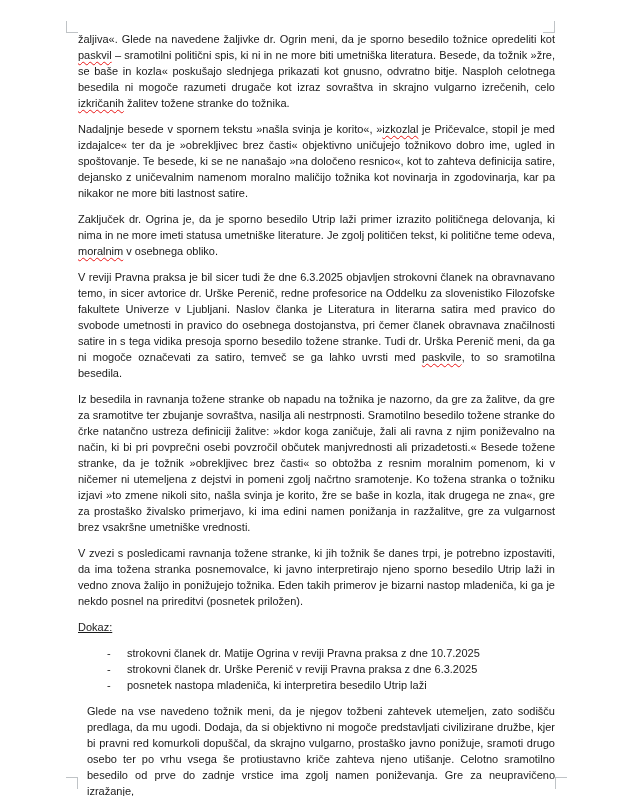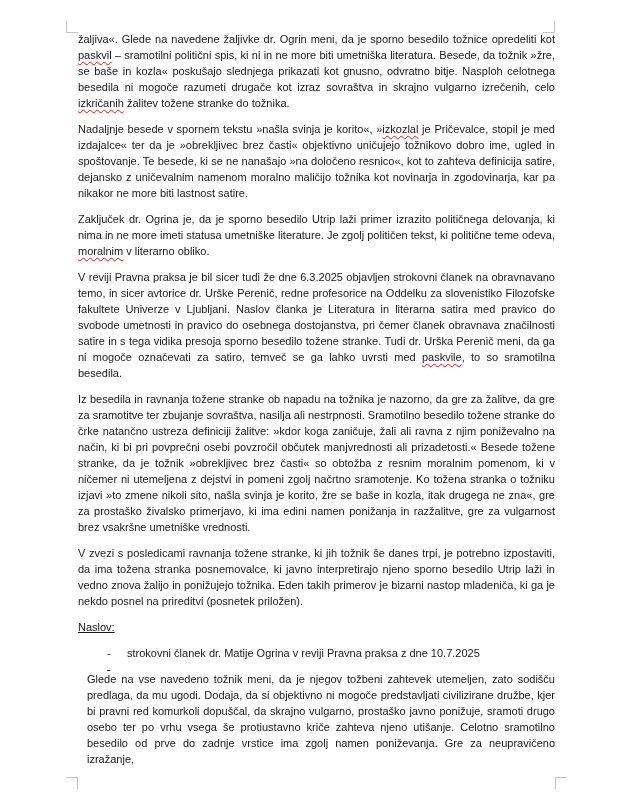--- a/index.html
+++ b/index.html
@@ -62,25 +62,25 @@
 <body>
 
 <div class="page">
   <div class="mark mark-tl"></div>
   <div class="mark mark-tr"></div>
   <div class="mark mark-bl"></div>
   <div class="mark mark-br"></div>
   <div class="textcol" id="doc">
       <p><span>žaljiva«. Glede na navedene žaljivke dr. Ogrin meni, da je sporno besedilo tožnice opredeliti kot </span><span class="misspell">paskvil</span><span> – sramotilni politični spis, ki ni in ne more biti umetniška literatura. Besede, da tožnik »žre, se baše in kozla« poskušajo slednjega prikazati kot gnusno, odvratno bitje. Nasploh celotnega besedila ni mogoče razumeti drugače kot izraz sovraštva in skrajno vulgarno izrečenih, celo </span><span class="misspell">izkričanih</span><span> žalitev tožene stranke do tožnika.</span></p>
       <p><span>Nadaljnje besede v spornem tekstu »našla svinja je korito«, »</span><span class="misspell">izkozlal</span><span> je Pričevalce, stopil je med izdajalce« ter da je »obrekljivec brez časti« objektivno uničujejo tožnikovo dobro ime, ugled in spoštovanje. Te besede, ki se ne nanašajo »na določeno resnico«, kot to zahteva definicija satire, dejansko z uničevalnim namenom moralno maličijo tožnika kot novinarja in zgodovinarja, kar pa nikakor ne more biti lastnost satire.</span></p>
-      <p><span>Zaključek dr. Ogrina je, da je sporno besedilo Utrip laži primer izrazito političnega delovanja, ki nima in ne more imeti statusa umetniške literature. Je zgolj političen tekst, ki politične teme odeva, </span><span class="misspell">moralnim</span><span> v literarno obliko.</span></p>
+      <p><span>Zaključek dr. Ogrina je, da je sporno besedilo Utrip laži primer izrazito političnega delovanja, ki nima in ne more imeti statusa umetniške literature. Je zgolj političen tekst, ki politične teme odeva, </span><span class="misspell">moralnim</span><span> v osebnega obliko.</span></p>
       <p><span>V reviji Pravna praksa je bil sicer tudi že dne 6.3.2025 objavljen strokovni članek na obravnavano temo, in sicer avtorice dr. Urške Perenič, redne profesorice na Oddelku za slovenistiko Filozofske fakultete Univerze v Ljubljani. Naslov članka je Literatura in literarna satira med pravico do svobode umetnosti in pravico do osebnega dostojanstva, pri čemer članek obravnava značilnosti satire in s tega vidika presoja sporno besedilo tožene stranke. Tudi dr. Urška Perenič meni, da ga ni mogoče označevati za satiro, temveč se ga lahko uvrsti med </span><span class="misspell">paskvile</span><span>, to so sramotilna besedila.</span></p>
       <p><span>Iz besedila in ravnanja tožene stranke ob napadu na tožnika je nazorno, da gre za žalitve, da gre za sramotitve ter zbujanje sovraštva, nasilja ali nestrpnosti. Sramotilno besedilo tožene stranke do črke natančno ustreza definiciji žalitve: »kdor koga zaničuje, žali ali ravna z njim poniževalno na način, ki bi pri povprečni osebi povzročil občutek manjvrednosti ali prizadetosti.« Besede tožene stranke, da je tožnik »obrekljivec brez časti« so obtožba z resnim moralnim pomenom, ki v ničemer ni utemeljena z dejstvi in pomeni zgolj načrtno sramotenje. Ko tožena stranka o tožniku izjavi »to zmene nikoli sito, našla svinja je korito, žre se baše in kozla, itak drugega ne zna«, gre za prostaško živalsko primerjavo, ki ima edini namen ponižanja in razžalitve, gre za vulgarnost brez vsakršne umetniške vrednosti.</span></p>
       <p><span>V zvezi s posledicami ravnanja tožene stranke, ki jih tožnik še danes trpi, je potrebno izpostaviti, da ima tožena stranka posnemovalce, ki javno interpretirajo njeno sporno besedilo Utrip laži in vedno znova žalijo in ponižujejo tožnika. Eden takih primerov je bizarni nastop mladeniča, ki ga je nekdo posnel na prireditvi (posnetek priložen).</span></p>
-      <p><span class="u">Naslov:</span></p>
+      <p><span class="u">Dokaz:</span></p>
       <div class="list">
         <div class="list-item"><span class="dash">-</span><span>strokovni članek dr. Matije Ogrina v reviji Pravna praksa z dne 10.7.2025</span></div>
-        <div class="list-item"><span class="dash">-</span></div>
-        <div class="list-item"><span class="dash">-</span></div>
+        <div class="list-item"><span class="dash">-</span><span>strokovni članek dr. Urške Perenič v reviji Pravna praksa z dne 6.3.2025</span></div>
+        <div class="list-item"><span class="dash">-</span><span>posnetek nastopa mladeniča, ki interpretira besedilo Utrip laži</span></div>
       </div>
       <p class="cut"><span>Glede na vse navedeno tožnik meni, da je njegov tožbeni zahtevek utemeljen, zato sodišču predlaga, da mu ugodi. Dodaja, da si objektivno ni mogoče predstavljati civilizirane družbe, kjer bi pravni red komurkoli dopuščal, da skrajno vulgarno, prostaško javno ponižuje, sramoti drugo osebo ter po vrhu vsega še protiustavno kriče zahteva njeno utišanje. Celotno sramotilno besedilo od prve do zadnje vrstice ima zgolj namen poniževanja. Gre za neupravičeno izražanje,</span></p>
     </div>
 </div>
 
 </body></html>

